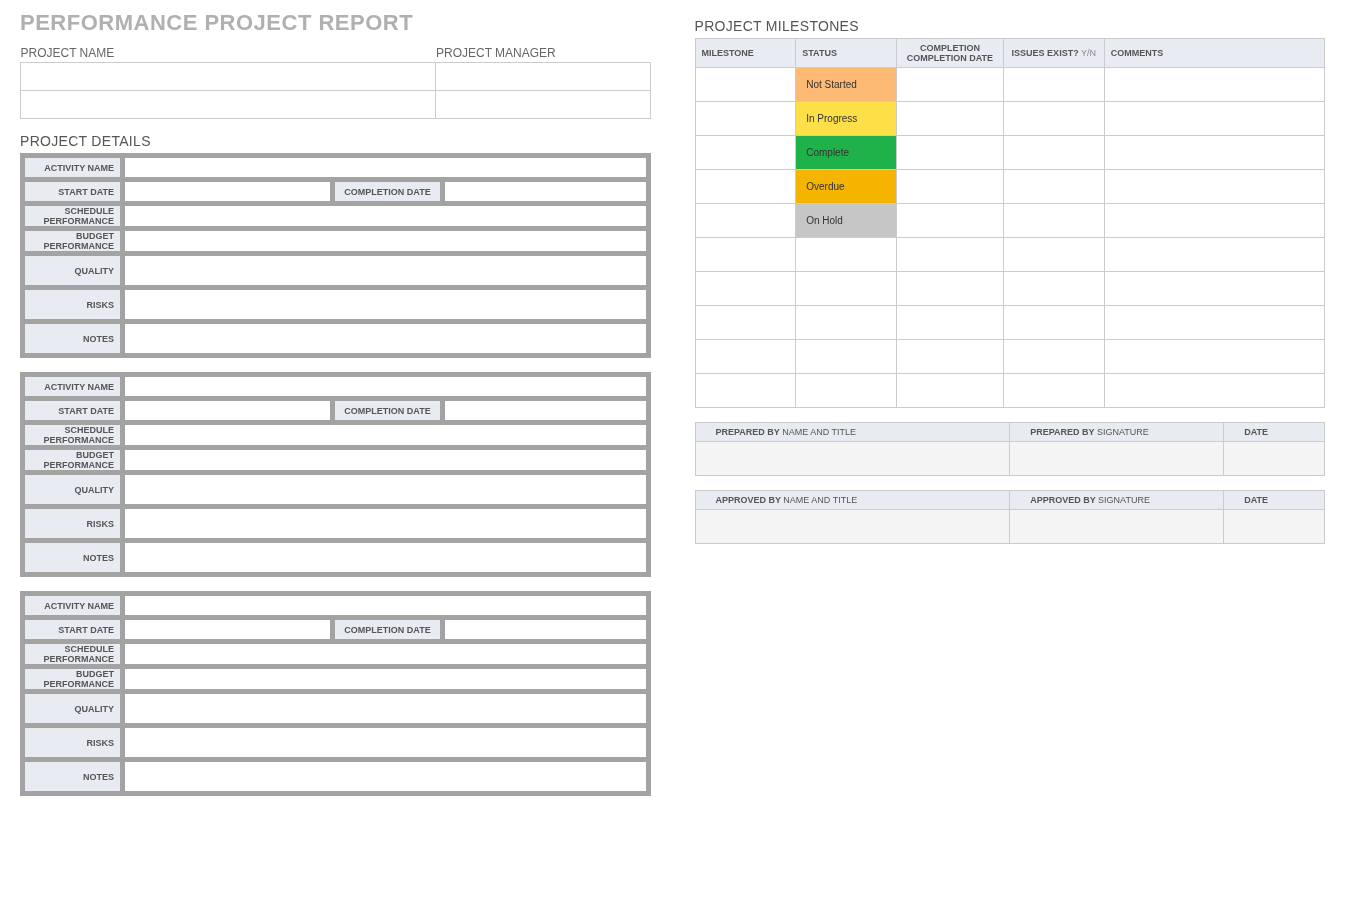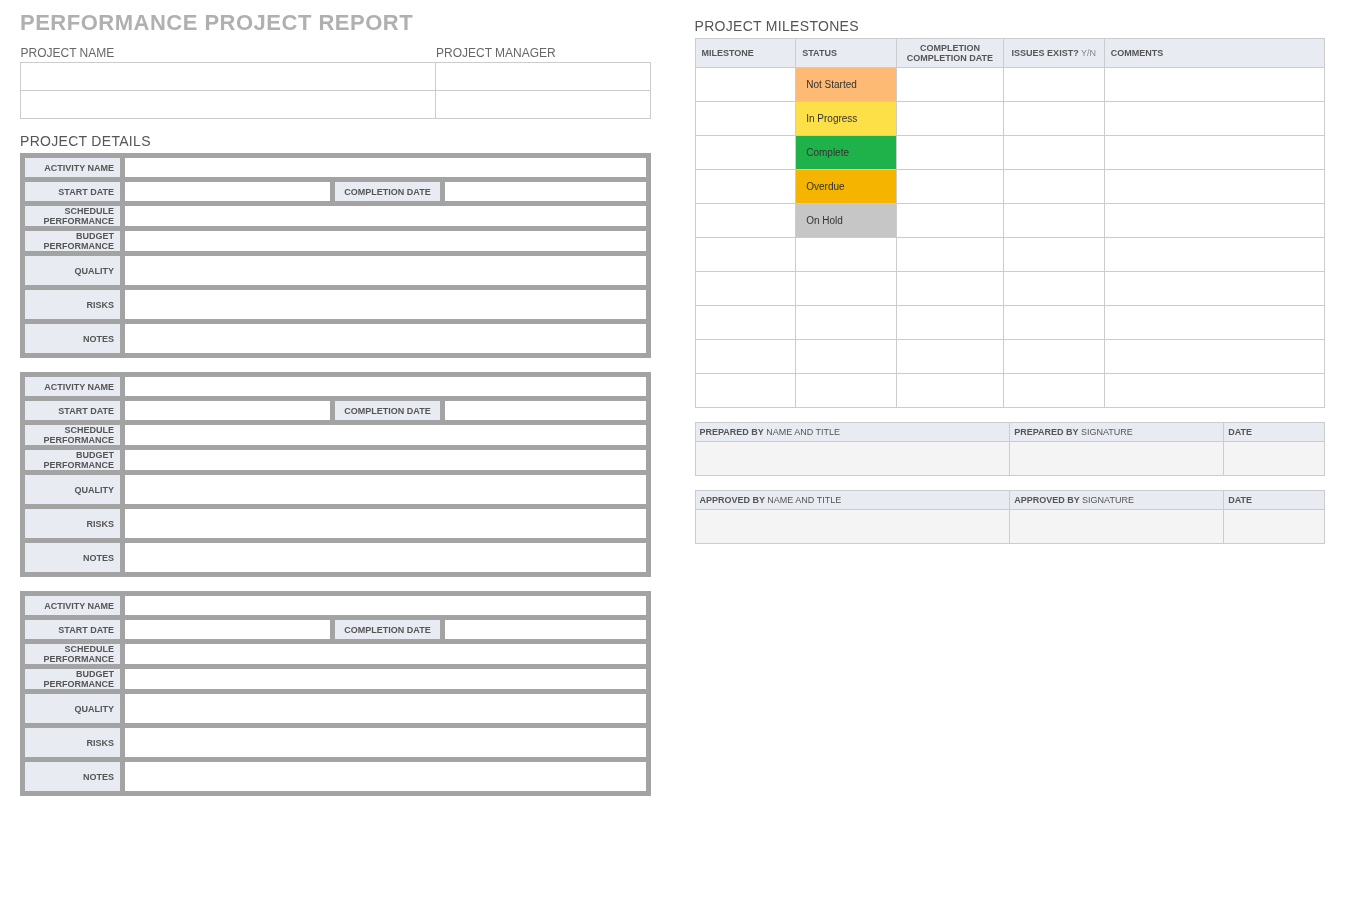--- a/index.html
+++ b/index.html
@@ -108,21 +108,21 @@
 
   
   .sig {
     width: 100%;
     border-collapse: collapse;
     margin-top: 14px;
   }
   .sig th, .sig td {
     border: 1px solid #ccc;
     font-size: 9px;
-    padding: 4px 4px;
+    padding: 4px 20px;
     text-align: left;
   }
   .sig th {
     background: #e8ebf2;
     font-weight: 400;
     color: #555;
     height: 18px;
   }
   .sig th .b { font-weight: 700; }
   .sig td {

